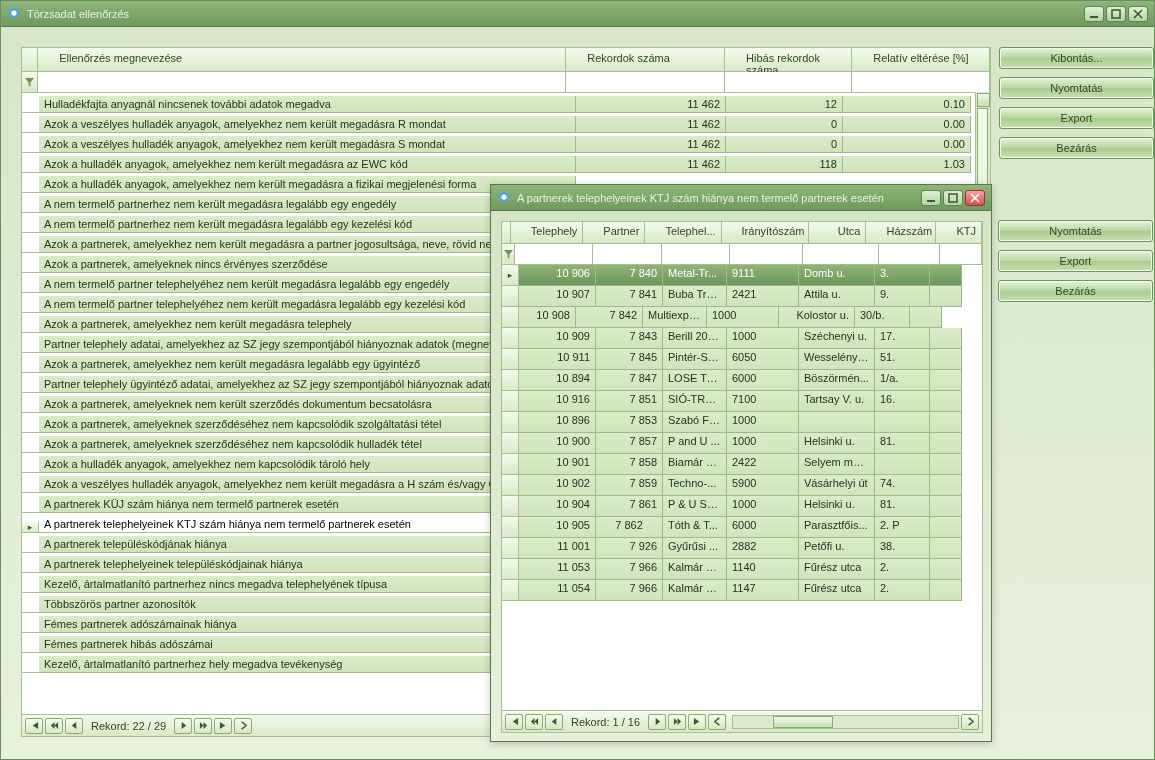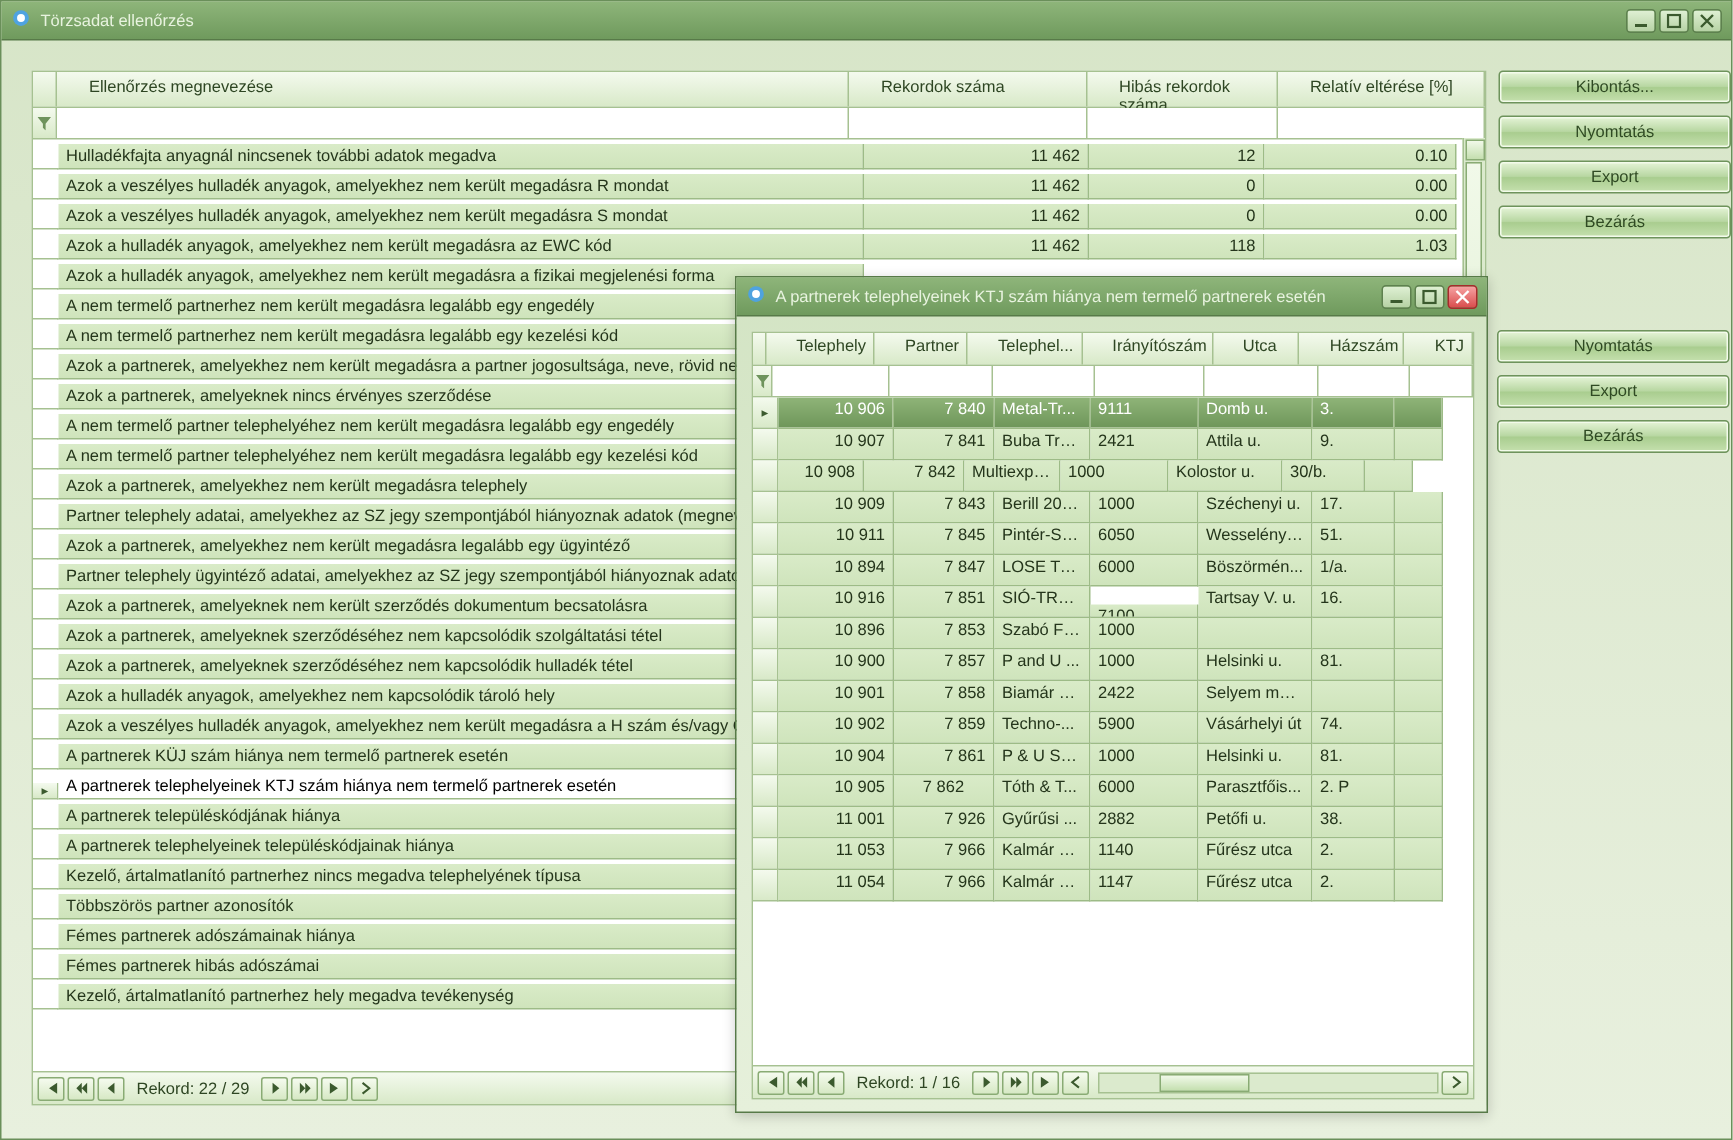--- a/index.html
+++ b/index.html
@@ -84,21 +84,21 @@
     position:absolute; left:490px; top:184px; width:502px; height:558px;
     background:linear-gradient(#d3e4c4,#e6f0db); border:1px solid #577a48;
     box-shadow:0 2px 8px rgba(0,0,0,0.2);
   }
   .child-grid{
     position:absolute; left:10px; top:36px; width:482px; height:512px;
     background:#fff; border:1px solid #a6c191;
   }
   .child-grid .grid-header{height:22px;}
   .child-grid .grid-body{ height:444px; overflow:hidden;}
-  .child-grid .gh-cell{ padding:3px 5px;}
+  .child-grid .gh-cell{ padding:3px 5px;text-align:right;}
   .crow{display:flex;height:21px;}
   .crow .ind{width:17px;background:linear-gradient(#f4faee,#d8e9c8);border-right:1px solid #a6c191;border-bottom:1px solid #a6c191;display:flex;align-items:center;justify-content:center;}
   .crow .cell{
     border-right:1px solid #9dbb87;border-bottom:1px solid #9dbb87;
     padding:2px 5px; overflow:hidden;white-space:nowrap;text-overflow:ellipsis;
     background:linear-gradient(#d9ebc8,#cfe4bc); color:#24351b;
   }
   .crow.sel{}
   .crow.sel .cell{ background:linear-gradient(#8fb478,#6e965a); color:#fff;}
   .crow.sel .cell:first-of-type{ background:#fff; color:#000;}
@@ -489,21 +489,21 @@
           <div class="cell" style="width: 76px;">Attila u.</div>
           <div class="cell" style="width: 55px;">9.</div>
           <div class="cell" style="width: 32px;"></div>
         </div>
         <div class="crow">
           <div class="ind"></div>
           <div class="cell num" style="width: 57px;">10 908</div>
           <div class="cell num" style="width: 67px;">7 842</div>
           <div class="cell" style="width: 64px;">Multiexpr...</div>
           <div class="cell" style="width: 72px;">1000</div>
-          <div class="cell" style="width: 76px;">Kolostor u.</div>
+          <div class="cell" style="width: 76px; text-align: right;">Kolostor u.</div>
           <div class="cell" style="width: 55px;">30/b.</div>
           <div class="cell" style="width: 32px;"></div>
         </div>
         <div class="crow">
           <div class="ind"></div>
           <div class="cell num" style="width: 77px;">10 909</div>
           <div class="cell num" style="width: 67px;">7 843</div>
           <div class="cell" style="width: 64px;">Berill 200...</div>
           <div class="cell" style="width: 72px;">1000</div>
           <div class="cell" style="width: 76px;">Széchenyi u.</div>
@@ -528,21 +528,21 @@
           <div class="cell" style="width: 72px;">6000</div>
           <div class="cell" style="width: 76px;">Böszörmén...</div>
           <div class="cell" style="width: 55px;">1/a.</div>
           <div class="cell" style="width: 32px;"></div>
         </div>
         <div class="crow">
           <div class="ind"></div>
           <div class="cell num" style="width: 77px;">10 916</div>
           <div class="cell num" style="width: 67px;">7 851</div>
           <div class="cell" style="width: 64px;">SIÓ-TRA...</div>
-          <div class="cell" style="width: 72px; margin-top: 12px;">7100</div>
+          <div class="cell" style="width: 72px;">7100</div>
           <div class="cell" style="width: 76px;">Tartsay V. u.</div>
           <div class="cell" style="width: 55px;">16.</div>
           <div class="cell" style="width: 32px;"></div>
         </div>
         <div class="crow">
           <div class="ind"></div>
           <div class="cell num" style="width: 77px;">10 896</div>
           <div class="cell num" style="width: 67px;">7 853</div>
           <div class="cell" style="width: 64px;">Szabó Fe...</div>
           <div class="cell" style="width: 72px;">1000</div>

